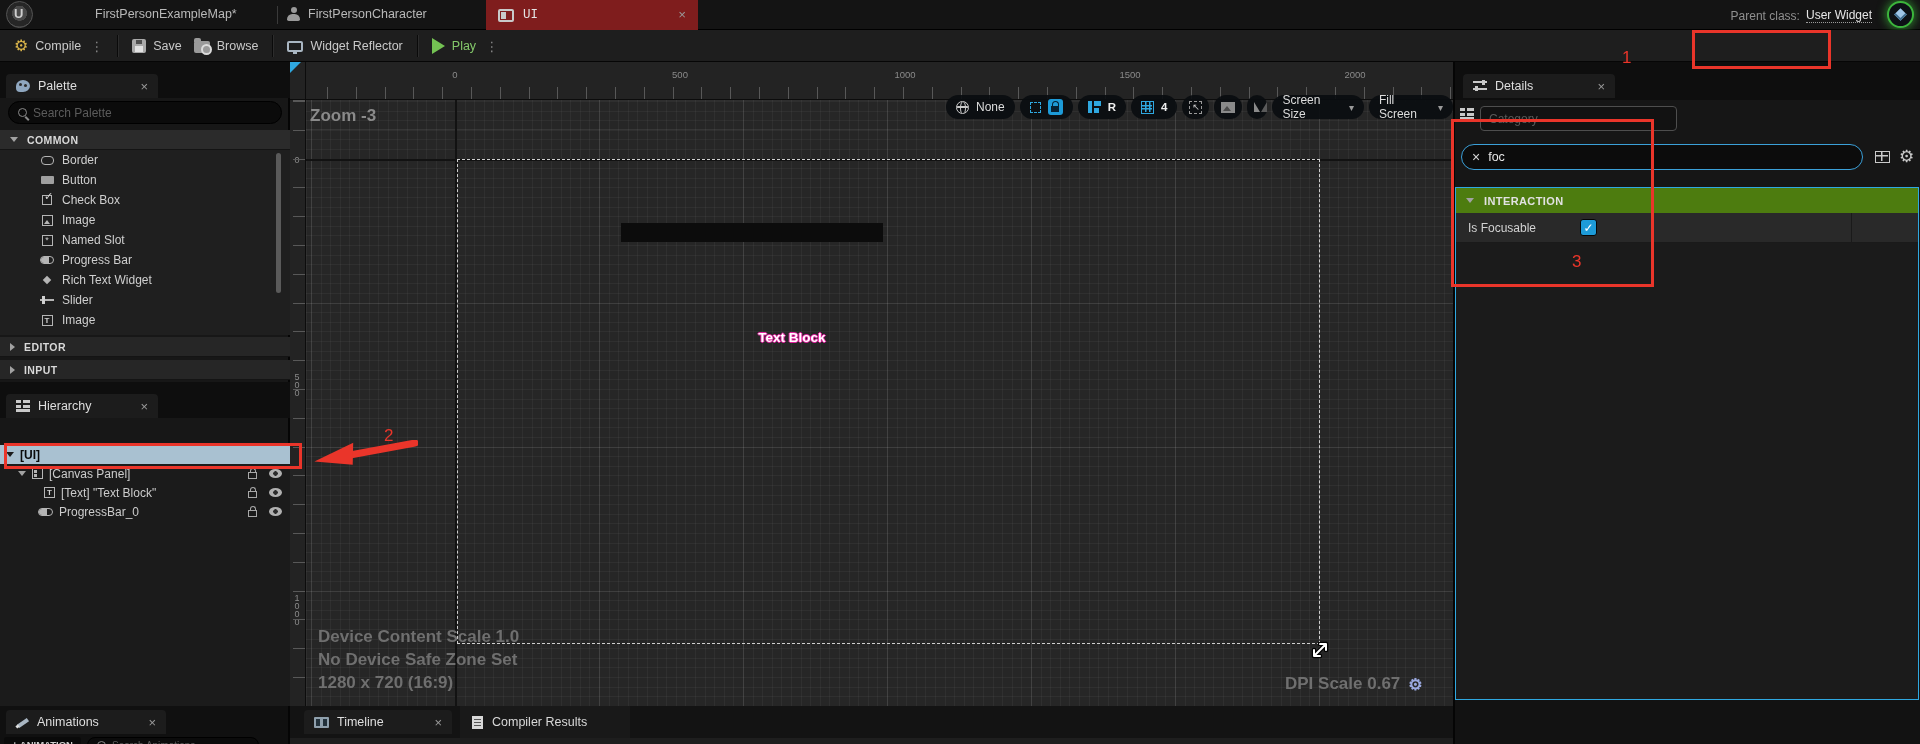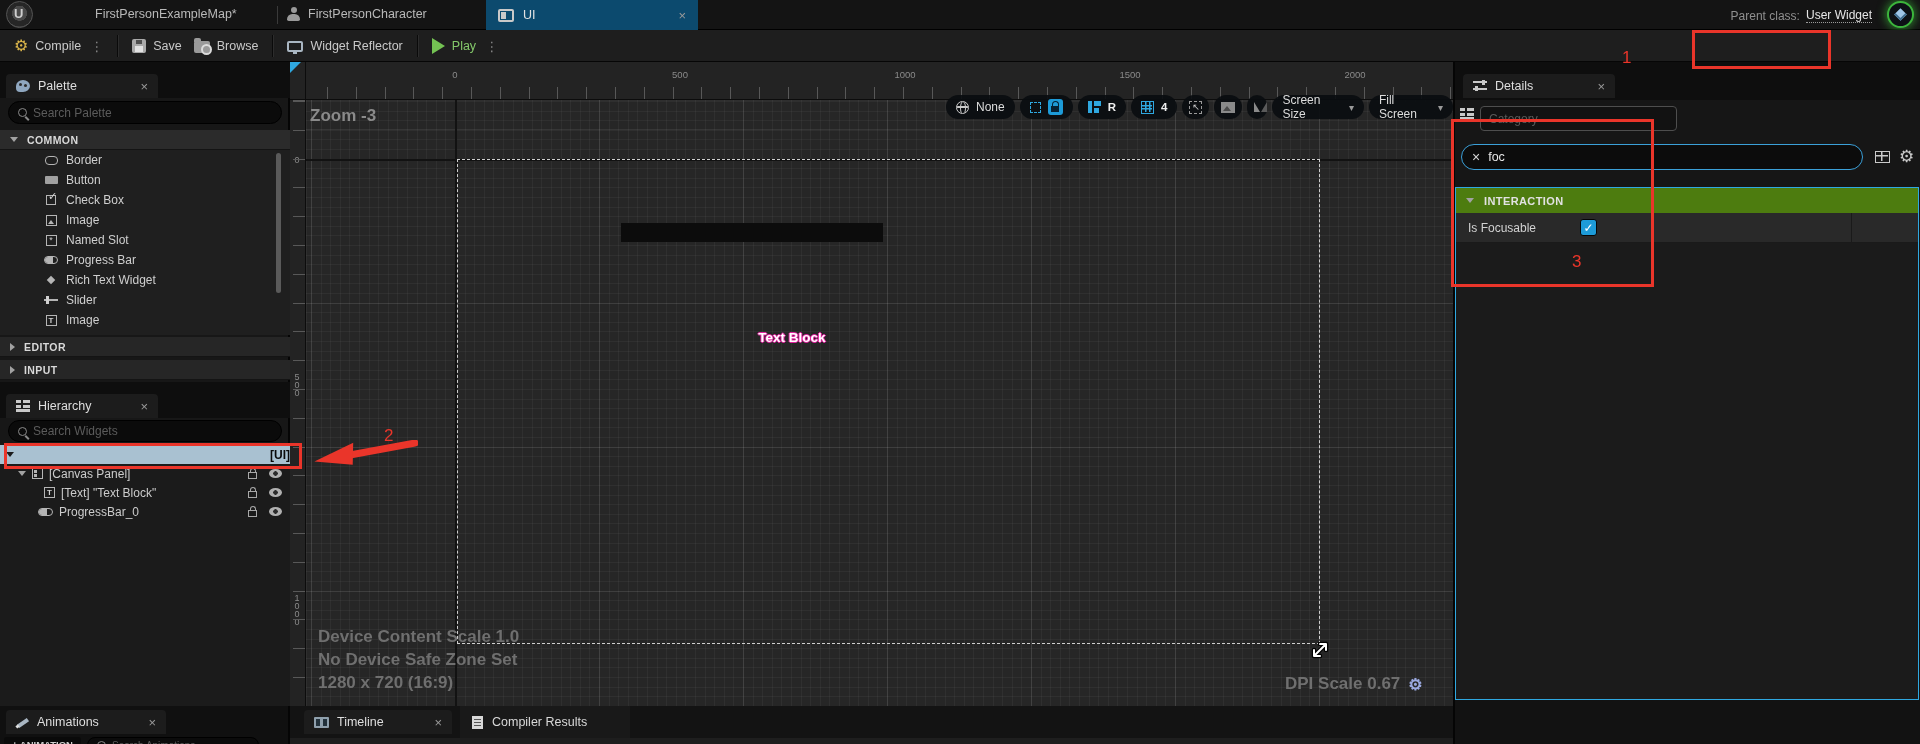--- a/index.html
+++ b/index.html
@@ -8,21 +8,21 @@
     position:relative; width:1920px; height:744px; overflow:hidden;
     background:#1b1b1b; font-family:"Liberation Sans", sans-serif;
     color:#c8c8c8; font-size:12px; -webkit-font-smoothing:antialiased;
   }
   .abs { position:absolute; }
   .flex { display:flex; align-items:center; }
 
   
   #tabbar { left:0; top:0; width:1920px; height:30px; background:#141414; border-bottom:1px solid #000; }
   .apptab-label { color:#b9b9b9; font-size:12.5px; }
-  #tab-ui { left:486px; top:0; width:212px; height:30px; background:#0c4a6e; }
+  #tab-ui { left:486px; top:0; width:212px; height:30px; background:#7f1d1d;font-family:Liberation Mono, monospace; }
   .tab-close { color:#9a9a9a; font-size:13px; cursor:default; }
   .vdiv { width:1px; background:#3a3a3a; }
   #logo { left:6px; top:1px; width:27px; height:27px; border-radius:50%;
           background:radial-gradient(circle at 50% 45%, #4a4a4a 0 40%, #262626 41% 70%, #3c3c3c 71%);
           border:1px solid #555; }
   #logo::after{ content:"U"; position:absolute; left:7px; top:4px; color:#cfcfcf; font-size:13px; font-weight:bold;}
   .ico-person { width:13px; height:14px; position:relative; }
   .ico-person::before { content:""; position:absolute; left:3.5px; top:0; width:6px; height:6px; border-radius:50%; background:#9a9a9a;}
   .ico-person::after  { content:""; position:absolute; left:0; top:7px; width:13px; height:7px; border-radius:6px 6px 2px 2px; background:#9a9a9a;}
   .ico-uitab { width:16px; height:13px; border:2px solid #c9c9c9; border-radius:2px; position:relative;}
@@ -65,21 +65,21 @@
   .searchpill input { background:transparent; border:none; outline:none; color:#d8d8d8; font-size:12px; width:100%; font-family:"Liberation Sans",sans-serif;}
   .searchpill input::placeholder { color:#5c5c5c; }
   .ico-mag { width:9px; height:9px; border:1.5px solid #8a8a8a; border-radius:50%; position:relative; flex:none;}
   .ico-mag::after { content:""; position:absolute; left:7px; top:7px; width:5px; height:1.5px; background:#8a8a8a; transform:rotate(45deg); transform-origin:0 0;}
   .tri-down { width:0; height:0; border-left:4px solid transparent; border-right:4px solid transparent; border-top:5px solid #a2a2a2;}
   .tri-right { width:0; height:0; border-top:4px solid transparent; border-bottom:4px solid transparent; border-left:5px solid #a2a2a2;}
 
   
   #left-panel { left:0; top:62px; width:290px; height:644px; background:#171717; border-right:2px solid #050505;}
   .sect-header { height:20px; background:#2b2b2b; gap:9px; padding-left:10px; color:#d9d9d9; font-weight:bold; font-size:10.5px; letter-spacing:.4px; border-bottom:1px solid #141414;}
-  .pal-item { height:20px; gap:8px; padding-left:44px; color:#cfcfcf; font-size:12px;}
+  .pal-item { height:20px; gap:8px; padding-left:24px; color:#cfcfcf; font-size:12px;margin-left:16px;}
   .pal-icon { width:14px; display:flex; justify-content:center; flex:none;}
   .ico-border { width:13px; height:9px; border:1.5px solid #b5b5b5; border-radius:4px;}
   .ico-button { width:13px; height:8px; background:#a0a0a0; border-radius:1px;}
   .ico-check { width:10px; height:10px; border:1.5px solid #b5b5b5; position:relative;}
   .ico-check::after{content:"\2713"; position:absolute; left:1px; top:-6px; color:#d5d5d5; font-size:11px;}
   .ico-image { width:11px; height:11px; border:1.5px solid #b5b5b5; position:relative;}
   .ico-image::after{content:""; position:absolute; left:1px; top:4px; border-left:3px solid transparent; border-right:3px solid transparent; border-bottom:4px solid #b5b5b5;}
   .ico-nslot { width:11px; height:11px; border:1.5px solid #b5b5b5; text-align:center; line-height:8px; color:#c9c9c9; font-size:9px;}
   .ico-pbar { width:15px; height:8px; border:1px solid #b5b5b5; border-radius:4px; position:relative; overflow:hidden;}
   .ico-pbar::after{content:""; position:absolute; left:0; top:0; width:8px; height:8px; background:#b5b5b5;}
@@ -89,21 +89,21 @@
   .ico-text { width:11px; height:11px; border:1.5px solid #b5b5b5; text-align:center; line-height:9px; color:#d0d0d0; font-size:8px; font-weight:bold;}
   .ico-palette { width:14px; height:12px; border-radius:50% 50% 50% 4px; background:#8fa7c0; position:relative;}
   .ico-palette::after{content:""; position:absolute; left:3px; top:3px; width:3px; height:3px; border-radius:50%; background:#2b2b2b; box-shadow:5px 1px 0 #2b2b2b;}
   .ico-treelist { width:14px; height:12px; background:
       linear-gradient(#c9c9c9 0 0) 0 0/5px 3px no-repeat,
       linear-gradient(#c9c9c9 0 0) 7px 0/7px 3px no-repeat,
       linear-gradient(#c9c9c9 0 0) 7px 4.5px/7px 3px no-repeat,
       linear-gradient(#c9c9c9 0 0) 0 4.5px/5px 3px no-repeat,
       linear-gradient(#c9c9c9 0 0) 0 9px/14px 3px no-repeat;}
   #pal-scrollbar { left:276px; top:153px; width:5px; height:140px; background:#5a5a5a; border-radius:3px;}
-  .hier-row { height:19px; gap:6px; color:#cccccc; font-size:12px;justify-content:space-between;}
+  .hier-row { height:19px; gap:6px; color:#cccccc; font-size:12px;}
   .ico-lock { width:9px; height:7px; border:1.5px solid #a8a8a8; position:relative; margin-top:4px;}
   .ico-lock::before{content:""; position:absolute; left:0.5px; top:-5px; width:4px; height:4px; border:1.5px solid #a8a8a8; border-bottom:none; border-radius:4px 4px 0 0;}
   .ico-eye { width:13px; height:9px; border-radius:50%; background:radial-gradient(circle at 50% 50%, #2b2b2b 0 2px, #b0b0b0 2.5px 100%);}
   .ico-panelw { width:11px; height:11px; border:1.5px solid #b5b5b5; position:relative;}
   .ico-panelw::after{content:""; position:absolute; left:1px; top:1px; width:3px; height:3px; background:#b5b5b5; box-shadow:0 4px 0 #b5b5b5;}
 
   
   #canvas { left:290px; top:62px; width:1163px; height:644px; background:#262626; overflow:hidden;}
   #ruler-top { left:16px; top:0; width:1147px; height:38px; background:#232323; border-bottom:1px solid #0c0c0c;
      }
@@ -375,24 +375,20 @@
     </div>
     <div id="pal-scrollbar" class="abs" style="top:91px;"></div>
 
     <div class="abs tabstrip" style="left:0; top:320px; width:290px; height:36px;">
       <div class="abs flex paneltab" style="left:6px; top:12px; width:152px;">
         <span class="ico-treelist"></span>
         <span>Hierarchy</span>
         <span class="tab-close" style="margin-left:auto;">×</span>
       </div>
     </div>
-    <div class="abs flex searchpill" style="left:8px; top:358px; width:274px; height:22px;">
-      <span class="ico-mag"></span>
-      <input placeholder="Search Widgets" style="">
-    </div>
     <div class="abs" style="left:0; top:383px; width:290px; height:261px; background:#1b1b1b;">
       <div class="flex hier-row" style="background:#a9c1d1; padding-left:6px;">
         <span class="tri-down" style="border-top-color:#1c1c1c;"></span>
         <span style="color:#0a0a0a; font-weight:bold;">[UI]</span>
       </div>
       <div class="flex hier-row" style="padding-left:18px;">
         <span class="tri-down"></span>
         <span class="ico-panelw"></span>
         <span>[Canvas Panel]</span>
         <span class="ico-lock" style="margin-left:auto;"></span>

